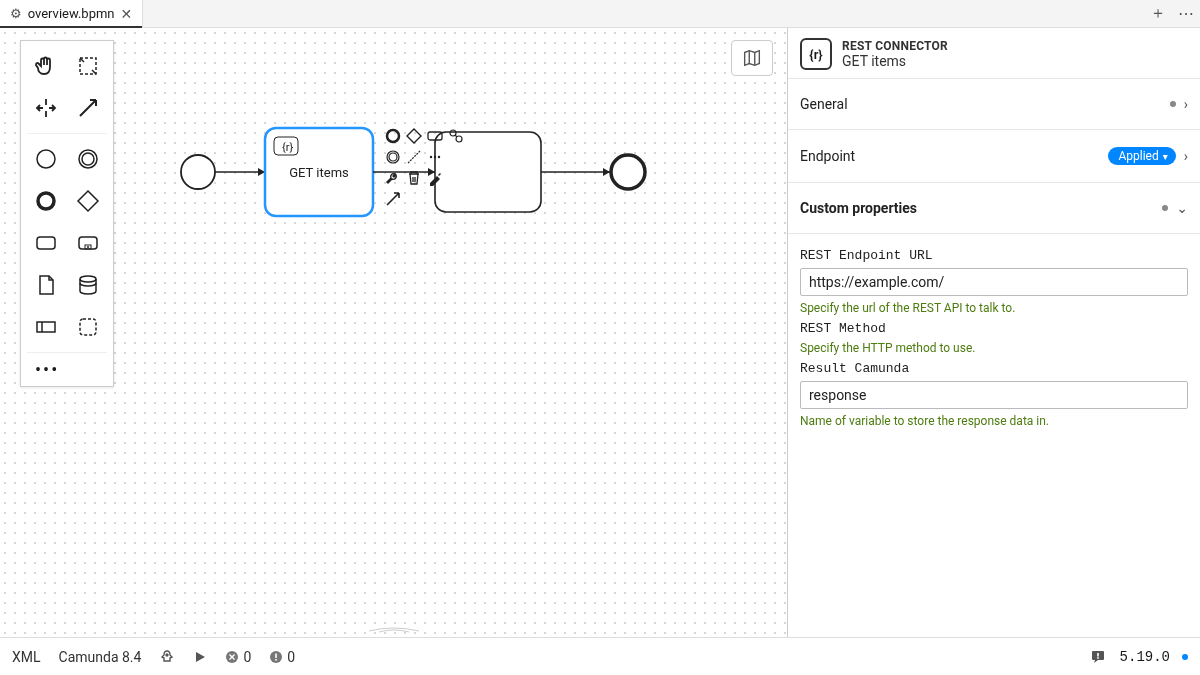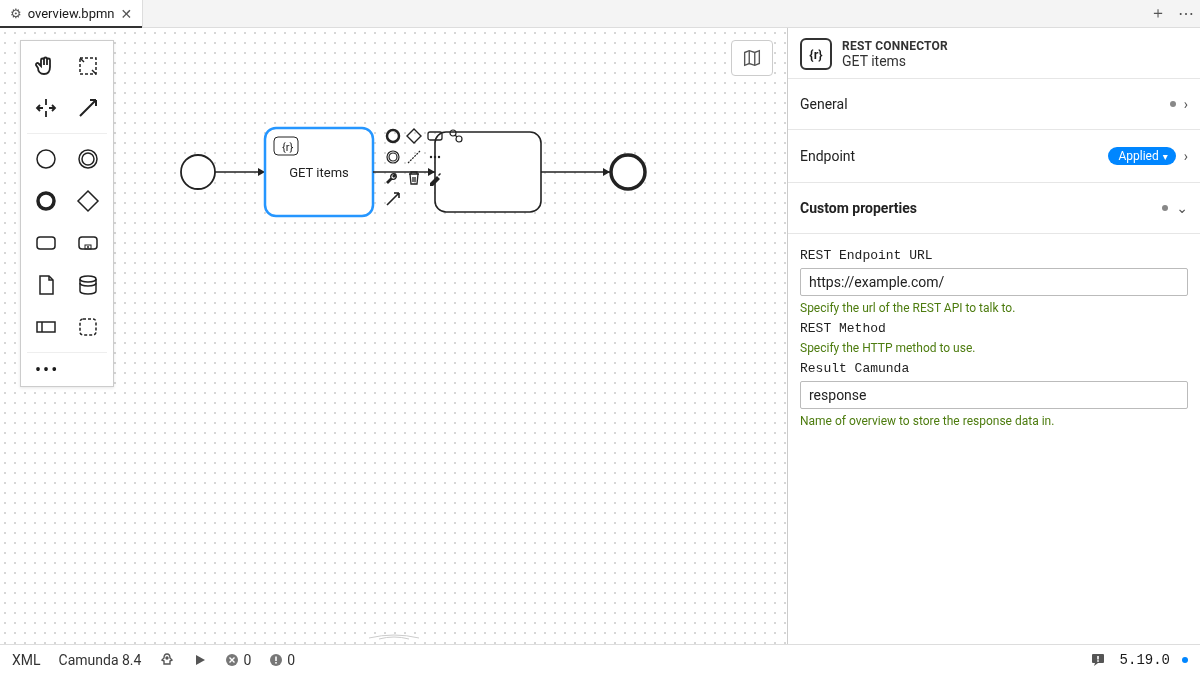--- a/index.html
+++ b/index.html
@@ -52,21 +52,21 @@
 .badge { background:#0086ff; color:#fff; font-size:12px; padding:2px 8px 2px 10px; border-radius:10px; display:flex; align-items:center; gap:4px; }
 .badge .bchev { font-size:10px; }
 .section-open .label { font-weight:700; }
 .form-area { padding:8px 12px; }
 .form-label { font-size:13px; margin-top:6px; color:#222;font-family:Liberation Mono, monospace; }
 .form-input, .form-select { width:100%; margin-top:5px; padding:5px 8px; font-size:14px; border:1px solid #bbb; border-radius:2px; background:#fff; color:#222; font-family:inherit; }
 .form-select { background:#f4f4f4; }
 .form-help { font-size:12px; color:#4d7c0f; margin-top:5px; }
 
 
-.statusbar { height:31px; border-top:1px solid #ddd; background:#fff; display:flex; align-items:center; padding:0 12px; font-size:14px; }
+.statusbar { height:38px; border-top:1px solid #ddd; background:#fff; display:flex; align-items:center; padding:0 12px; font-size:14px; }
 .statusbar .sb-left { display:flex; align-items:center; gap:18px; }
 .statusbar .sb-item { display:flex; align-items:center; gap:4px; color:#333; cursor:pointer; }
 .statusbar .sb-spacer { flex:1; }
 .sb-version { display:flex; align-items:flex-end; gap:12px;font-family:Liberation Mono, monospace; }
 .sb-version .vdot { width:6px; height:6px; border-radius:50%; background:#0086ff; display:inline-block; position:relative; top:-5px; }
 
 .canvas-handle { position:absolute; bottom:4px; left:50%; transform:translateX(-50%); width:50px; height:8px; color:#bbb; }
 </style>
 </head>
 <body>
@@ -313,21 +313,21 @@
     <div class="form-area">
       <div class="form-label">REST Endpoint URL</div>
       <input class="form-input" value="https://example.com/" style="">
       <div class="form-help">Specify the url of the REST API to talk to.</div>
 
       <div class="form-label">REST Method</div>
       <div class="form-help">Specify the HTTP method to use.</div>
 
       <div class="form-label">Result Camunda</div>
       <input class="form-input" value="response" style="">
-      <div class="form-help">Name of overview to store the response data in.</div>
+      <div class="form-help">Name of variable to store the response data in.</div>
     </div>
   </div>
 </div>
 
 <div class="statusbar">
   <div class="sb-left">
     <span class="sb-item">XML</span>
     <span class="sb-item">Camunda 8.4</span>
     <span class="sb-item">
         <svg width="16" height="16" viewBox="0 0 16 16" fill="none" stroke="#555" stroke-width="1.4">

